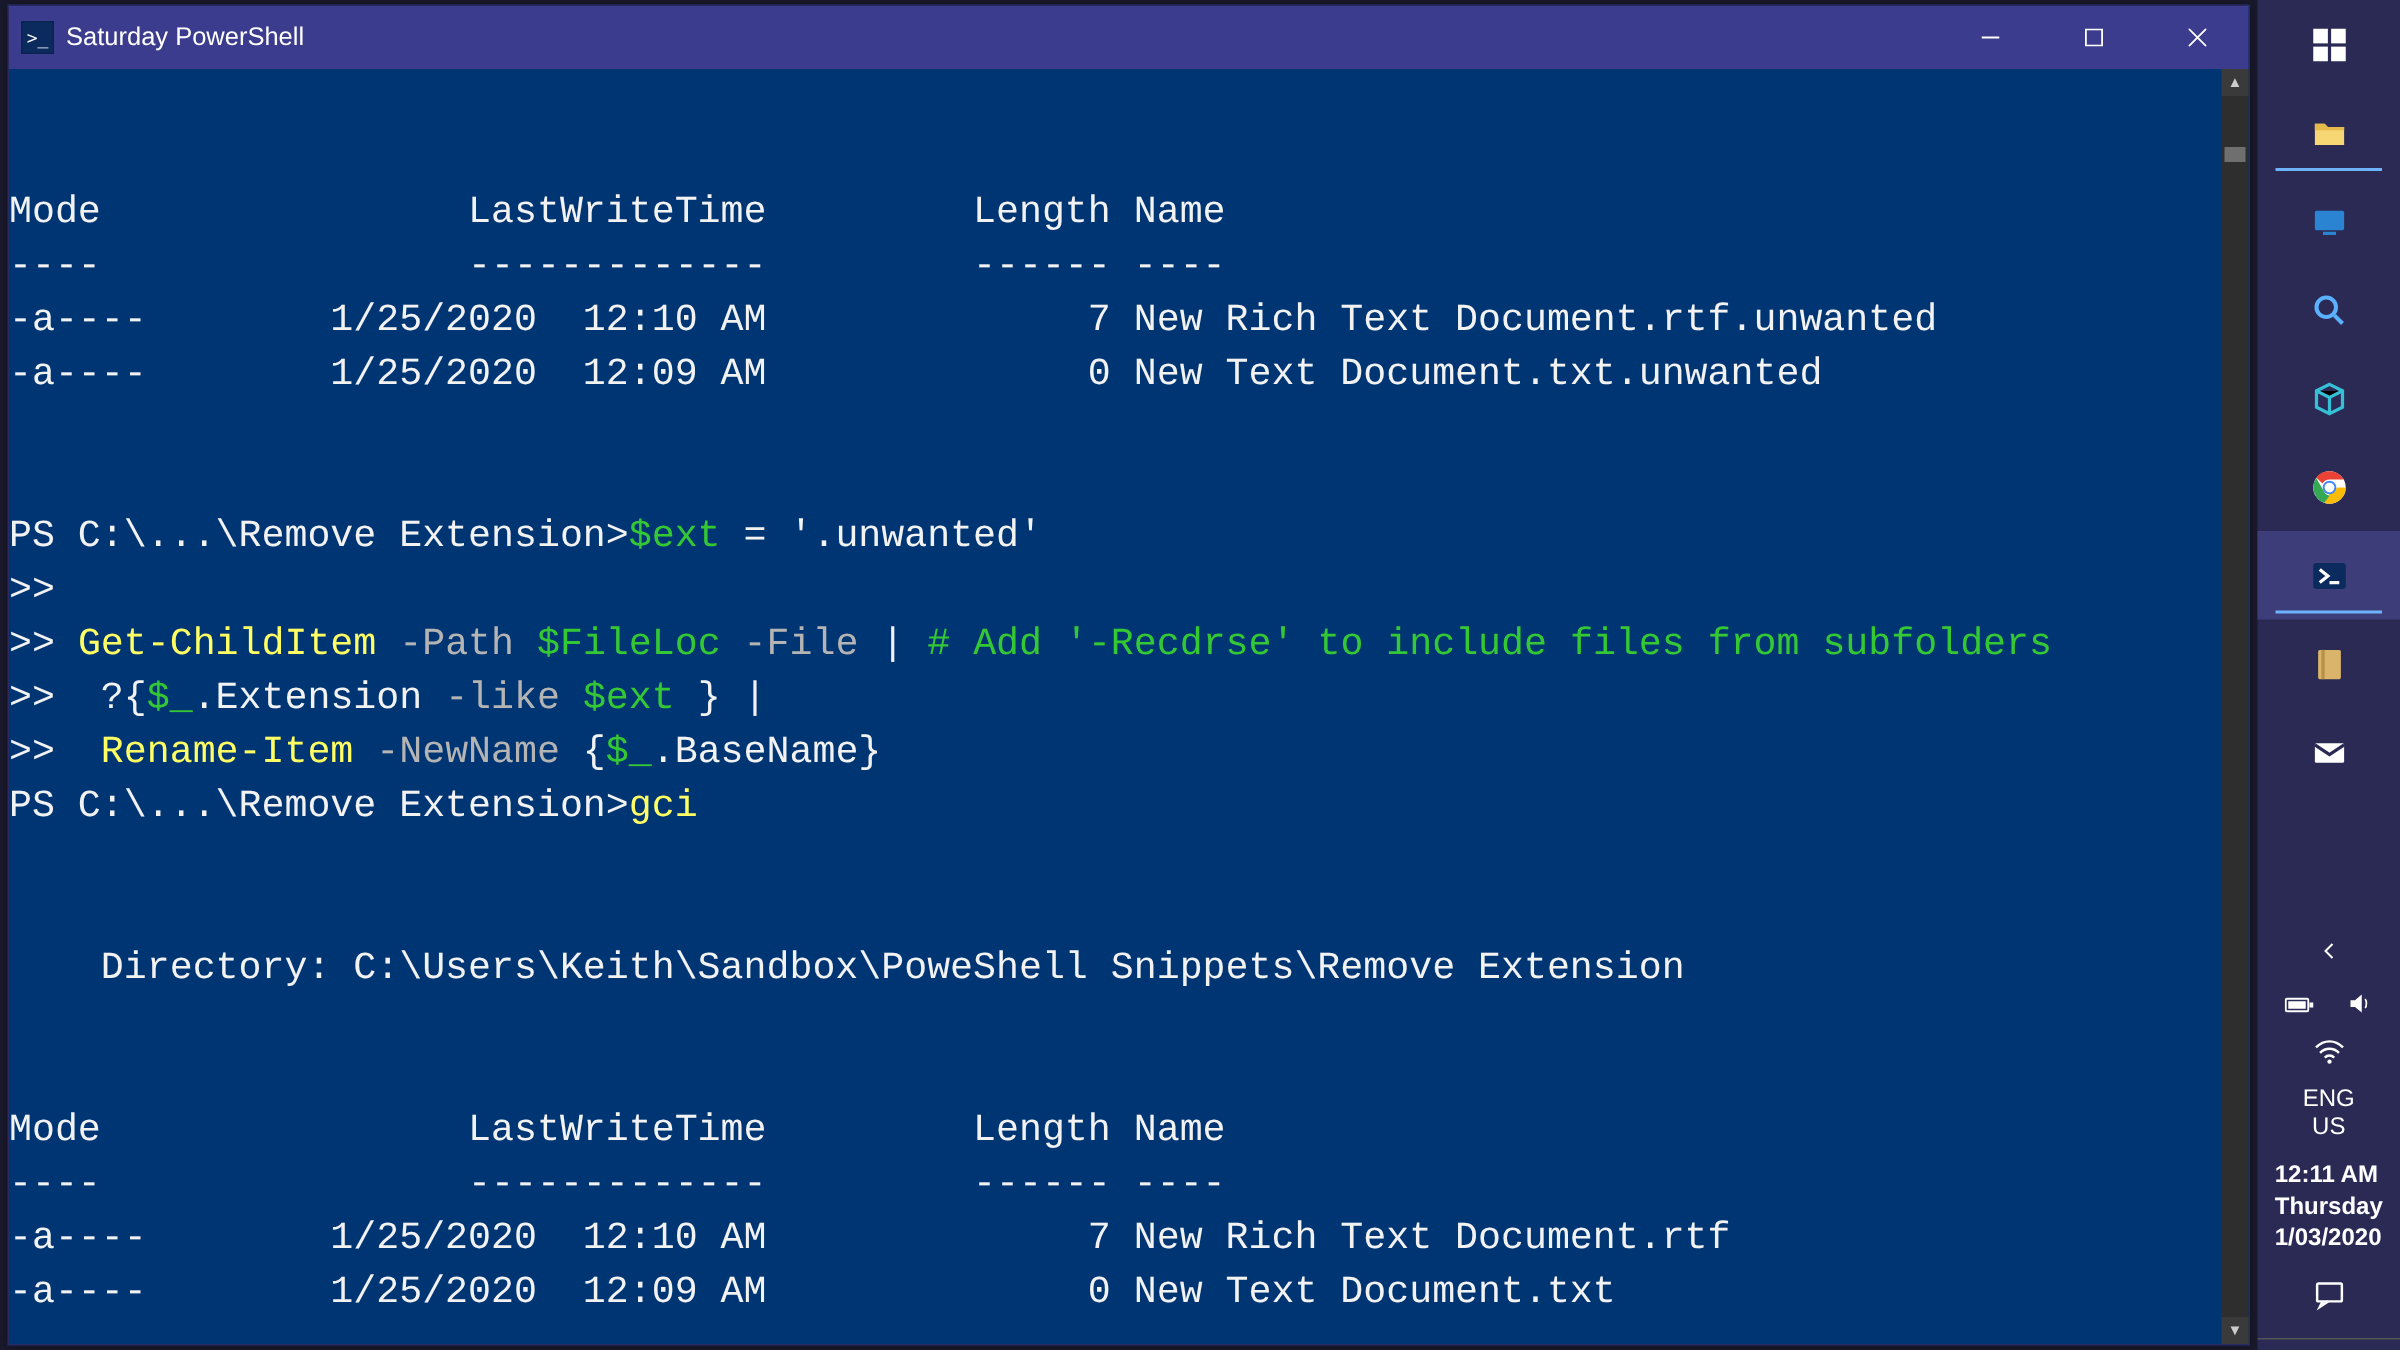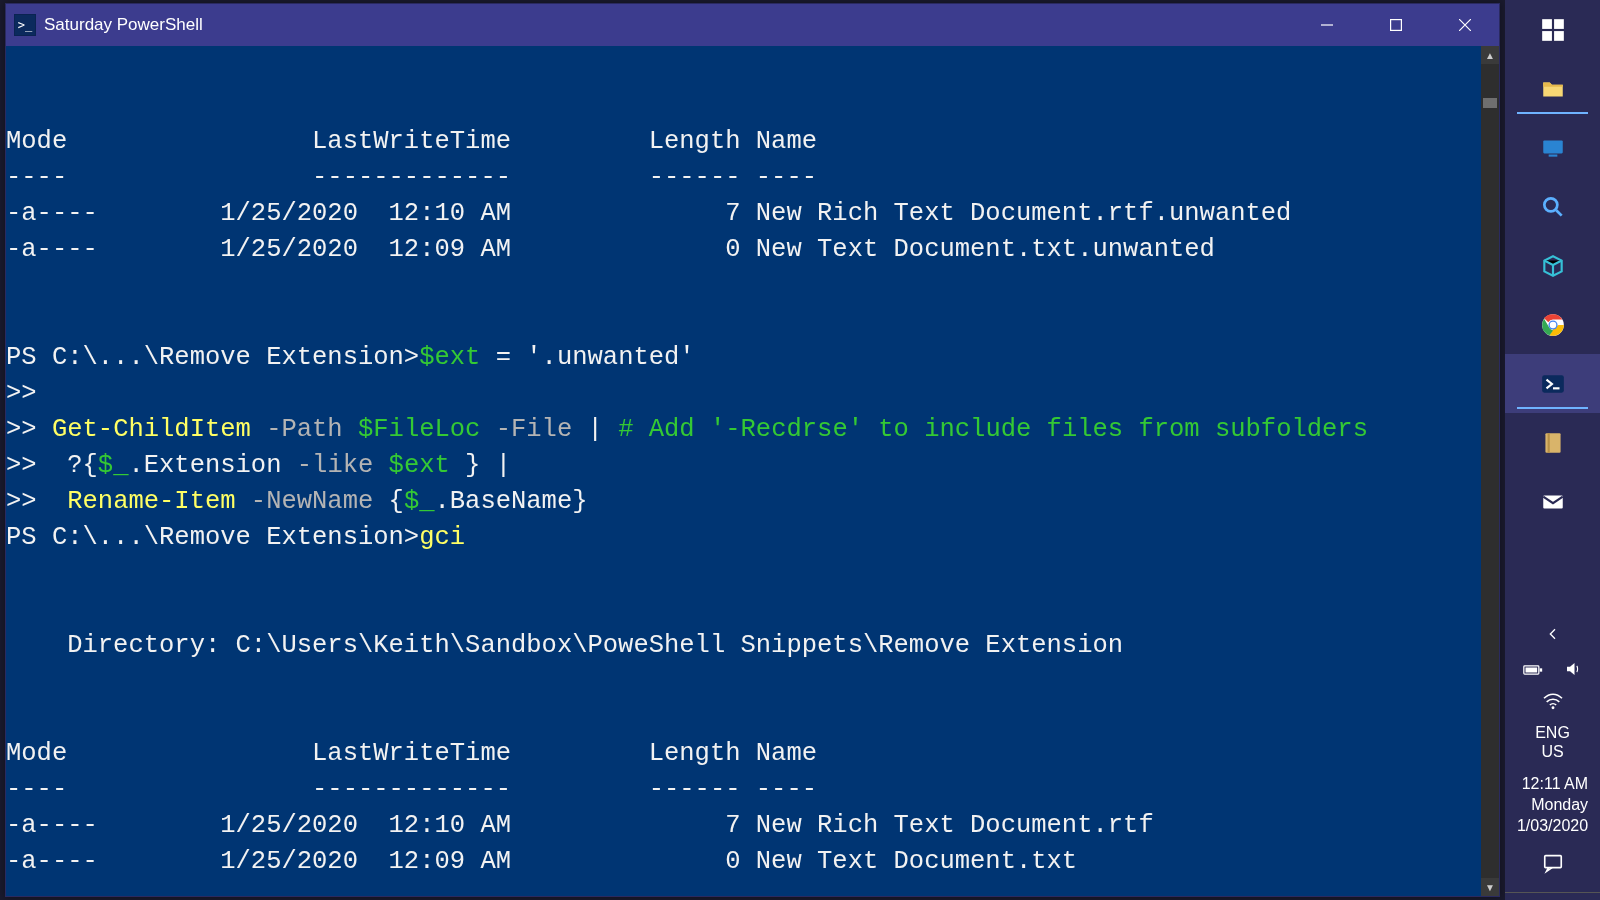--- a/index.html
+++ b/index.html
@@ -105,21 +105,21 @@
     gap: 4px;
     padding-bottom: 0;
   }
   .tray-row {
     display: flex; gap: 20px; justify-content: center;
     font-size: 18px;
     height: 28px; align-items: center;
   }
   .tray-chevron { font-size: 18px; padding: 10px 0 6px; }
   .tray-lang { text-align: center; line-height: 19px; font-size: 16px; padding: 2px 0 6px;}
-  .tray-clock { text-align: right; line-height: 21px; font-size: 16px; padding: 2px 0 6px;}
+  .tray-clock { text-align: left; line-height: 21px; font-size: 16px; padding: 2px 0 6px; font-weight: bold;}
   .tray-showdesktop { width: 100%; height: 8px; border-top: 1px solid #555; }
   .tray-bubble { font-size: 22px; padding: 6px 0 8px; }
 
 </style>
 </head>
 <body>
 
 <div class="desktop">
 
   <div class="ps-window">
@@ -272,21 +272,21 @@
               <circle cx="12" cy="17.5" r="1.6" fill="#fff"></circle>
             </svg>
         </span>
       </div>
       <div class="tray-lang">
         <div>ENG</div>
         <div>US</div>
       </div>
       <div class="tray-clock">
         <div>12:11 AM</div>
-        <div>Monday</div>
+        <div>Thursday</div>
         <div>1/03/2020</div>
       </div>
       <div class="tray-bubble">
         <svg width="24" height="22" viewBox="0 0 24 24">
             <rect x="3" y="4" width="18" height="13" rx="1" fill="none" stroke="#fff" stroke-width="1.8"></rect>
             <path d="M7 17l-2 4 6-4" fill="none" stroke="#fff" stroke-width="1.8"></path>
           </svg>
       </div>
       <div class="tray-showdesktop"></div>
     </div>

